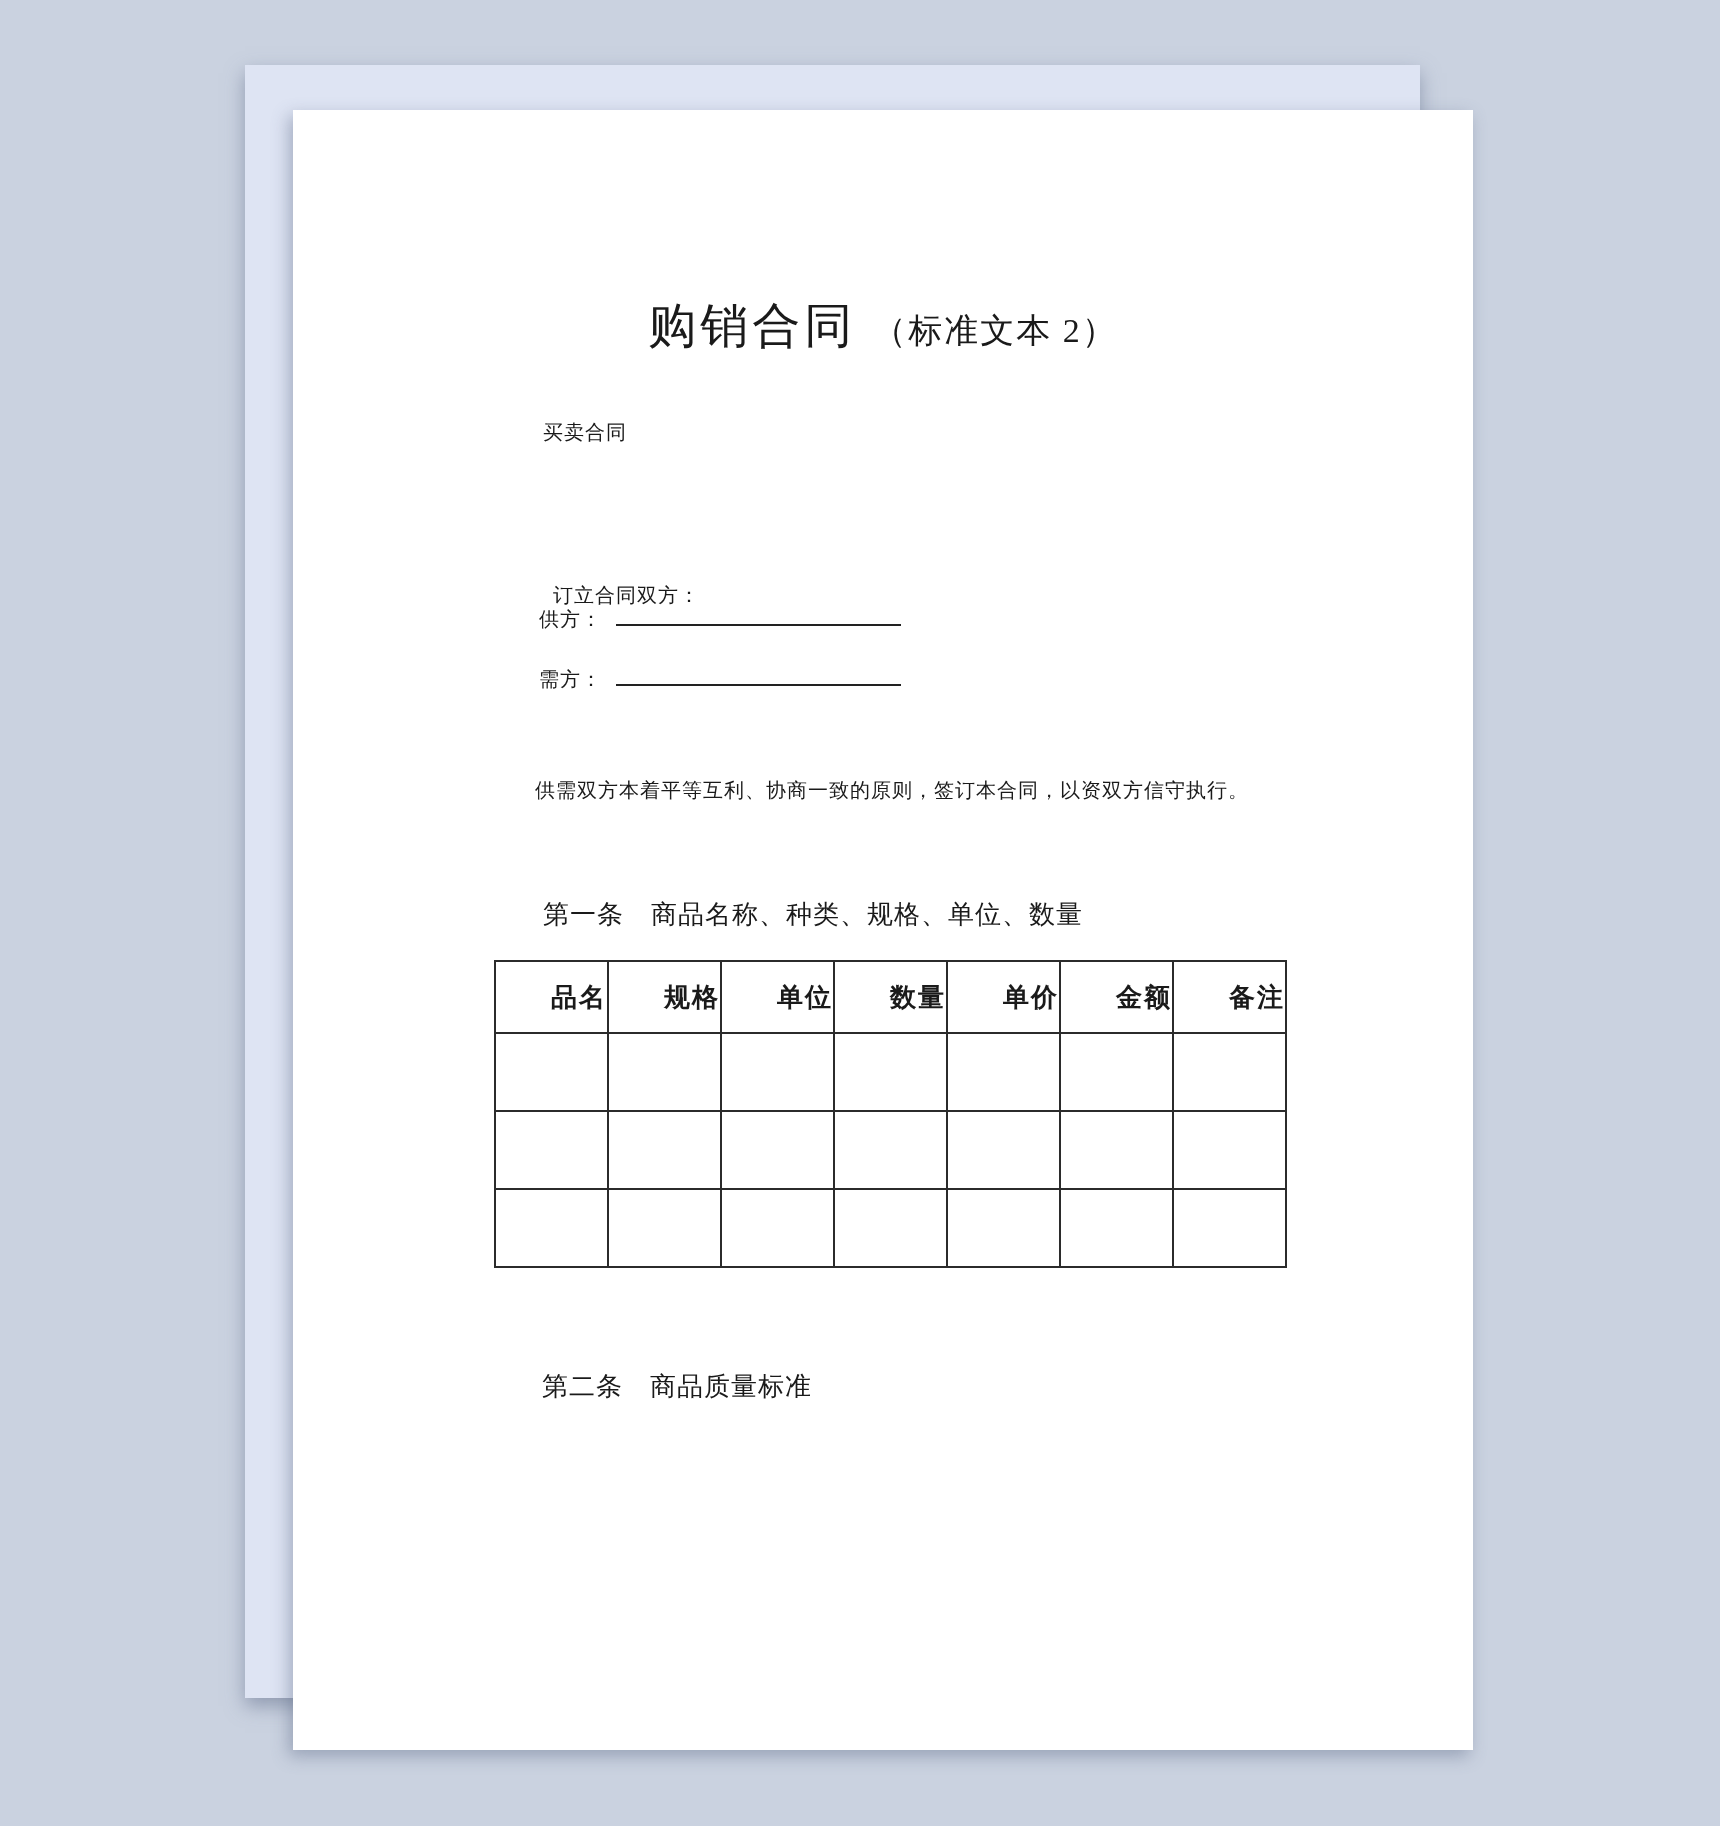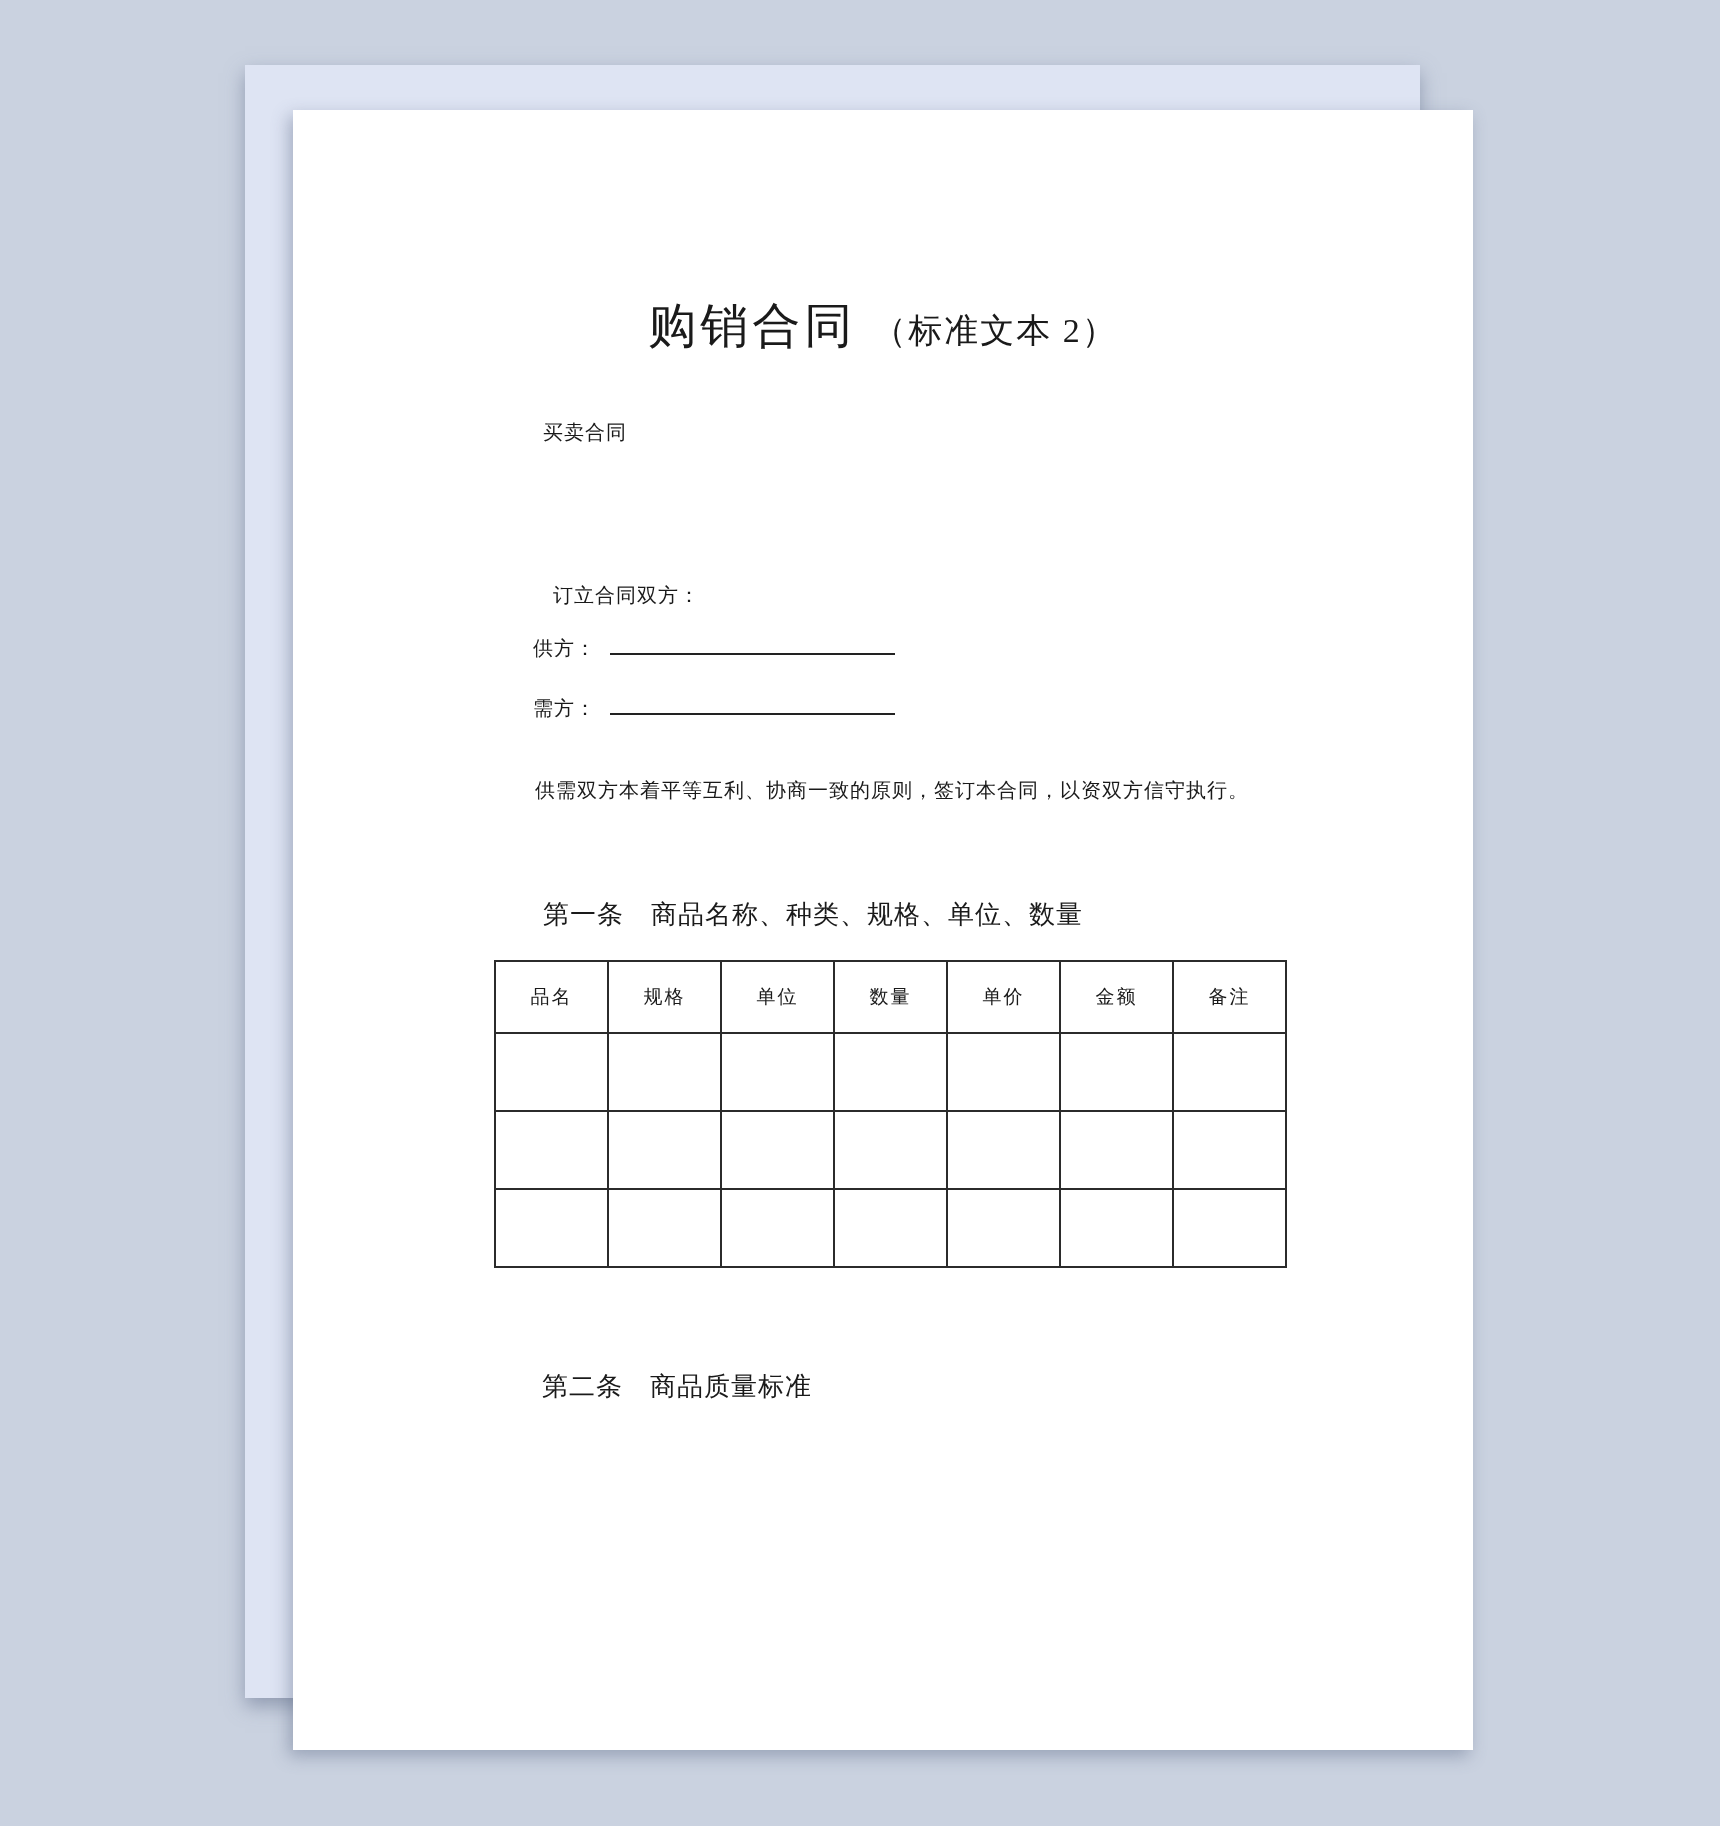--- a/index.html
+++ b/index.html
@@ -45,21 +45,21 @@
     letter-spacing:4px;
   }
   .doc-title .title-suffix{
     font-size:34px;
     letter-spacing:2px;
     margin-left:16px;
   }
   .body-text{font-size:20px;letter-spacing:1px;}
   .subtitle{top:312px;left:250px;}
   .parties-heading{top:430px;left:260px;margin-top:45px;}
-  .party-line{left:240px;margin-top:29px;}
+  .party-line{left:246px;}
   .supplier-line{top:492px;}
   .buyer-line{top:552px;}
   .blank-line{
     display:inline-block;
     width:285px;
     height:24px;
     border-bottom:2px solid var(--line);
     margin-left:14px;
     vertical-align:baseline;
   }
@@ -69,23 +69,23 @@
   .article2{top:1264px;left:249px;}
   .goods-table{
     position:absolute;
     top:850px;left:201px;
     width:793px;
     border-collapse:collapse;
     table-layout:fixed;
   }
   .goods-table th,.goods-table td{
     border:2px solid var(--table-border);
-    font-weight:normal;
-    font-size:19px;
-    text-align:center;
+    font-weight:bold;
+    font-size:26px;
+    text-align:right;
     vertical-align:middle;
     letter-spacing:2px;
   }
   .goods-table thead tr{height:72px;}
   .goods-table tbody tr{height:78px;}
   .quality-line{top:1338px;left:247px;}
   .quality-blank{
     display:inline-block;
     width:82px;
     height:24px;

